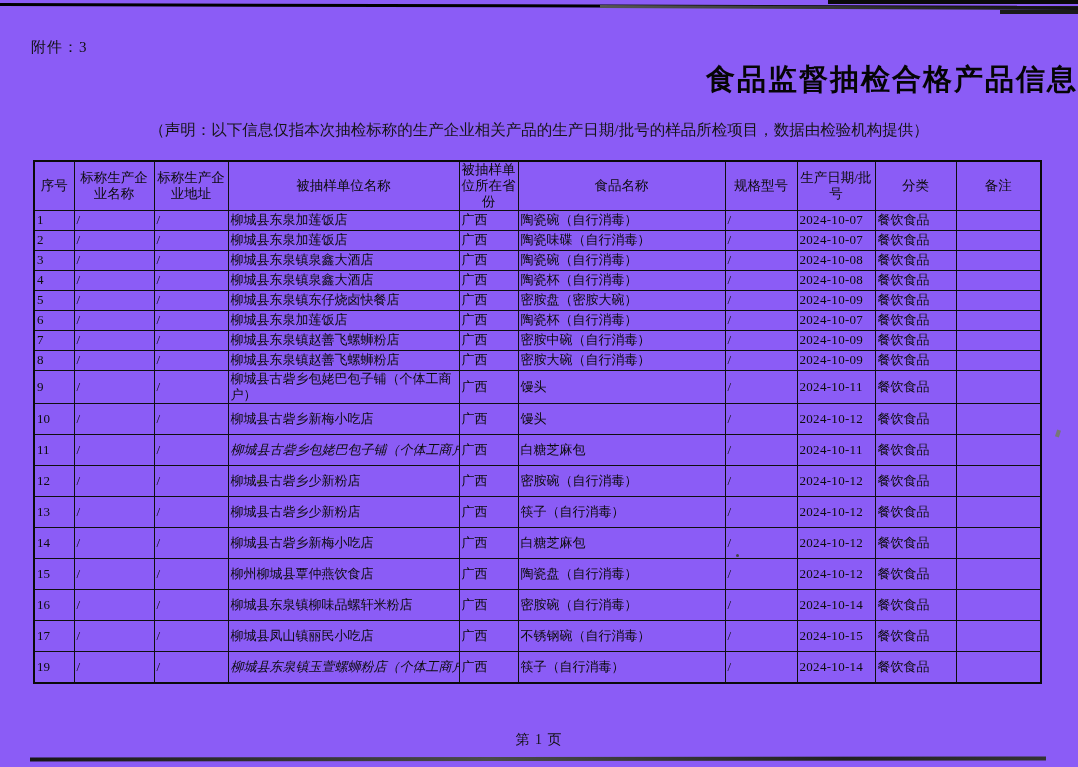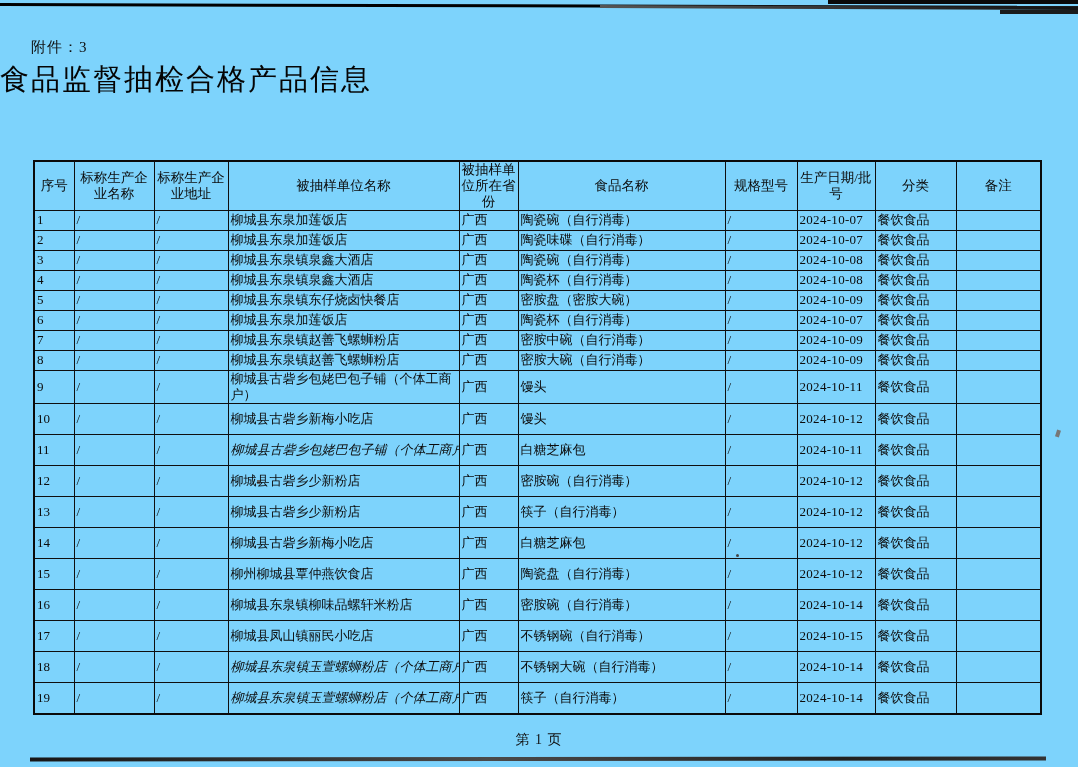--- a/index.html
+++ b/index.html
@@ -1,19 +1,19 @@
 <!DOCTYPE html>
 <html><head>
 <meta charset="utf-8">
 <style>
   html,body{margin:0;padding:0;background:#e8e8e8;}
   .page{
     position:relative;
     width:1078px;height:767px;
-    background:#7dd3fc;
+    background:#8b5cf6;
     overflow:hidden;
     font-family:"Liberation Serif", serif;
     color:#111;
   }
   
   .scan-bar{position:absolute;background:#000;}
   .scan-bar.a{top:3px;left:-4px;width:1086px;height:3px;transform:rotate(0.15deg);transform-origin:left top;background:linear-gradient(to right,#000 60%,#1c1c1c);}
   .scan-bar.b{top:0px;left:828px;width:250px;height:4px;background:#0a0a0a;}
   .scan-bar.c{top:6px;left:600px;width:478px;height:3px;transform:rotate(0.25deg);background:linear-gradient(to right,#555,#111);}
   .scan-bar.d{top:10px;left:1000px;width:78px;height:4px;background:#1b1b1b;}
@@ -23,22 +23,22 @@
   .speck.s2{top:554px;left:736px;width:3px;height:3px;border-radius:50%;background:#444;}
   .speck.s3{top:480px;left:257px;width:3px;height:4px;background:#666;}
 
   
   .attachment{
     position:absolute;top:38px;left:31px;
     font-size:15px;letter-spacing:1px;
   }
   .doc-title{
     position:absolute;top:60px;left:0;width:100%;
-    text-align:left;
-    font-size:29px;font-weight:normal;letter-spacing:2px;
+    text-align:right;
+    font-size:29px;font-weight:bold;letter-spacing:2px;
     color:#050505;
   }
   .disclaimer{
     position:absolute;top:120px;left:0;width:100%;
     text-align:center;
     font-size:15.5px;
     color:#151515;
   }
 
   
@@ -92,20 +92,21 @@
   <div class="scan-bar b"></div>
   <div class="scan-bar c"></div>
   <div class="scan-bar d"></div>
   <div class="scan-bar bottom"></div>
   <div class="speck s1"></div>
   <div class="speck s2"></div>
   <div class="speck s3"></div>
 
   <div class="attachment">附件：3</div>
   <div class="doc-title">食品监督抽检合格产品信息</div>
+  <div class="disclaimer">（声明：以下信息仅指本次抽检标称的生产企业相关产品的生产日期/批号的样品所检项目，数据由检验机构提供）</div>
 
   <div class="tbl-wrap">
     <table class="results">
       <colgroup>
         <col style="width:40px">
           <col style="width:80px">
           <col style="width:74px">
         <col style="width:231px">
           <col style="width:59px">
           <col style="width:207px">
@@ -327,32 +328,20 @@
             <td class="c-address">/</td>
             <td class="c-unit wrap">柳城县凤山镇丽民小吃店</td>
             <td class="c-province">广西</td>
             <td class="c-food">不锈钢碗（自行消毒）</td>
             <td class="c-spec">/</td>
             <td class="c-date">2024-10-15</td>
             <td class="c-category">餐饮食品</td>
             <td class="c-remark"></td>
           </tr>
           <tr class="row-t">
-            <td class="c-seq">18</td>
-            <td class="c-producer">/</td>
-            <td class="c-address">/</td>
-            <td class="c-unit clip">柳城县东泉镇玉萱螺蛳粉店（个体工商户</td>
-            <td class="c-province">广西</td>
-            <td class="c-food">不锈钢大碗（自行消毒）</td>
-            <td class="c-spec">/</td>
-            <td class="c-date">2024-10-14</td>
-            <td class="c-category">餐饮食品</td>
-            <td class="c-remark"></td>
-          </tr>
-          <tr class="row-t">
             <td class="c-seq">19</td>
             <td class="c-producer">/</td>
             <td class="c-address">/</td>
             <td class="c-unit clip">柳城县东泉镇玉萱螺蛳粉店（个体工商户</td>
             <td class="c-province">广西</td>
             <td class="c-food">筷子（自行消毒）</td>
             <td class="c-spec">/</td>
             <td class="c-date">2024-10-14</td>
             <td class="c-category">餐饮食品</td>
             <td class="c-remark"></td>

